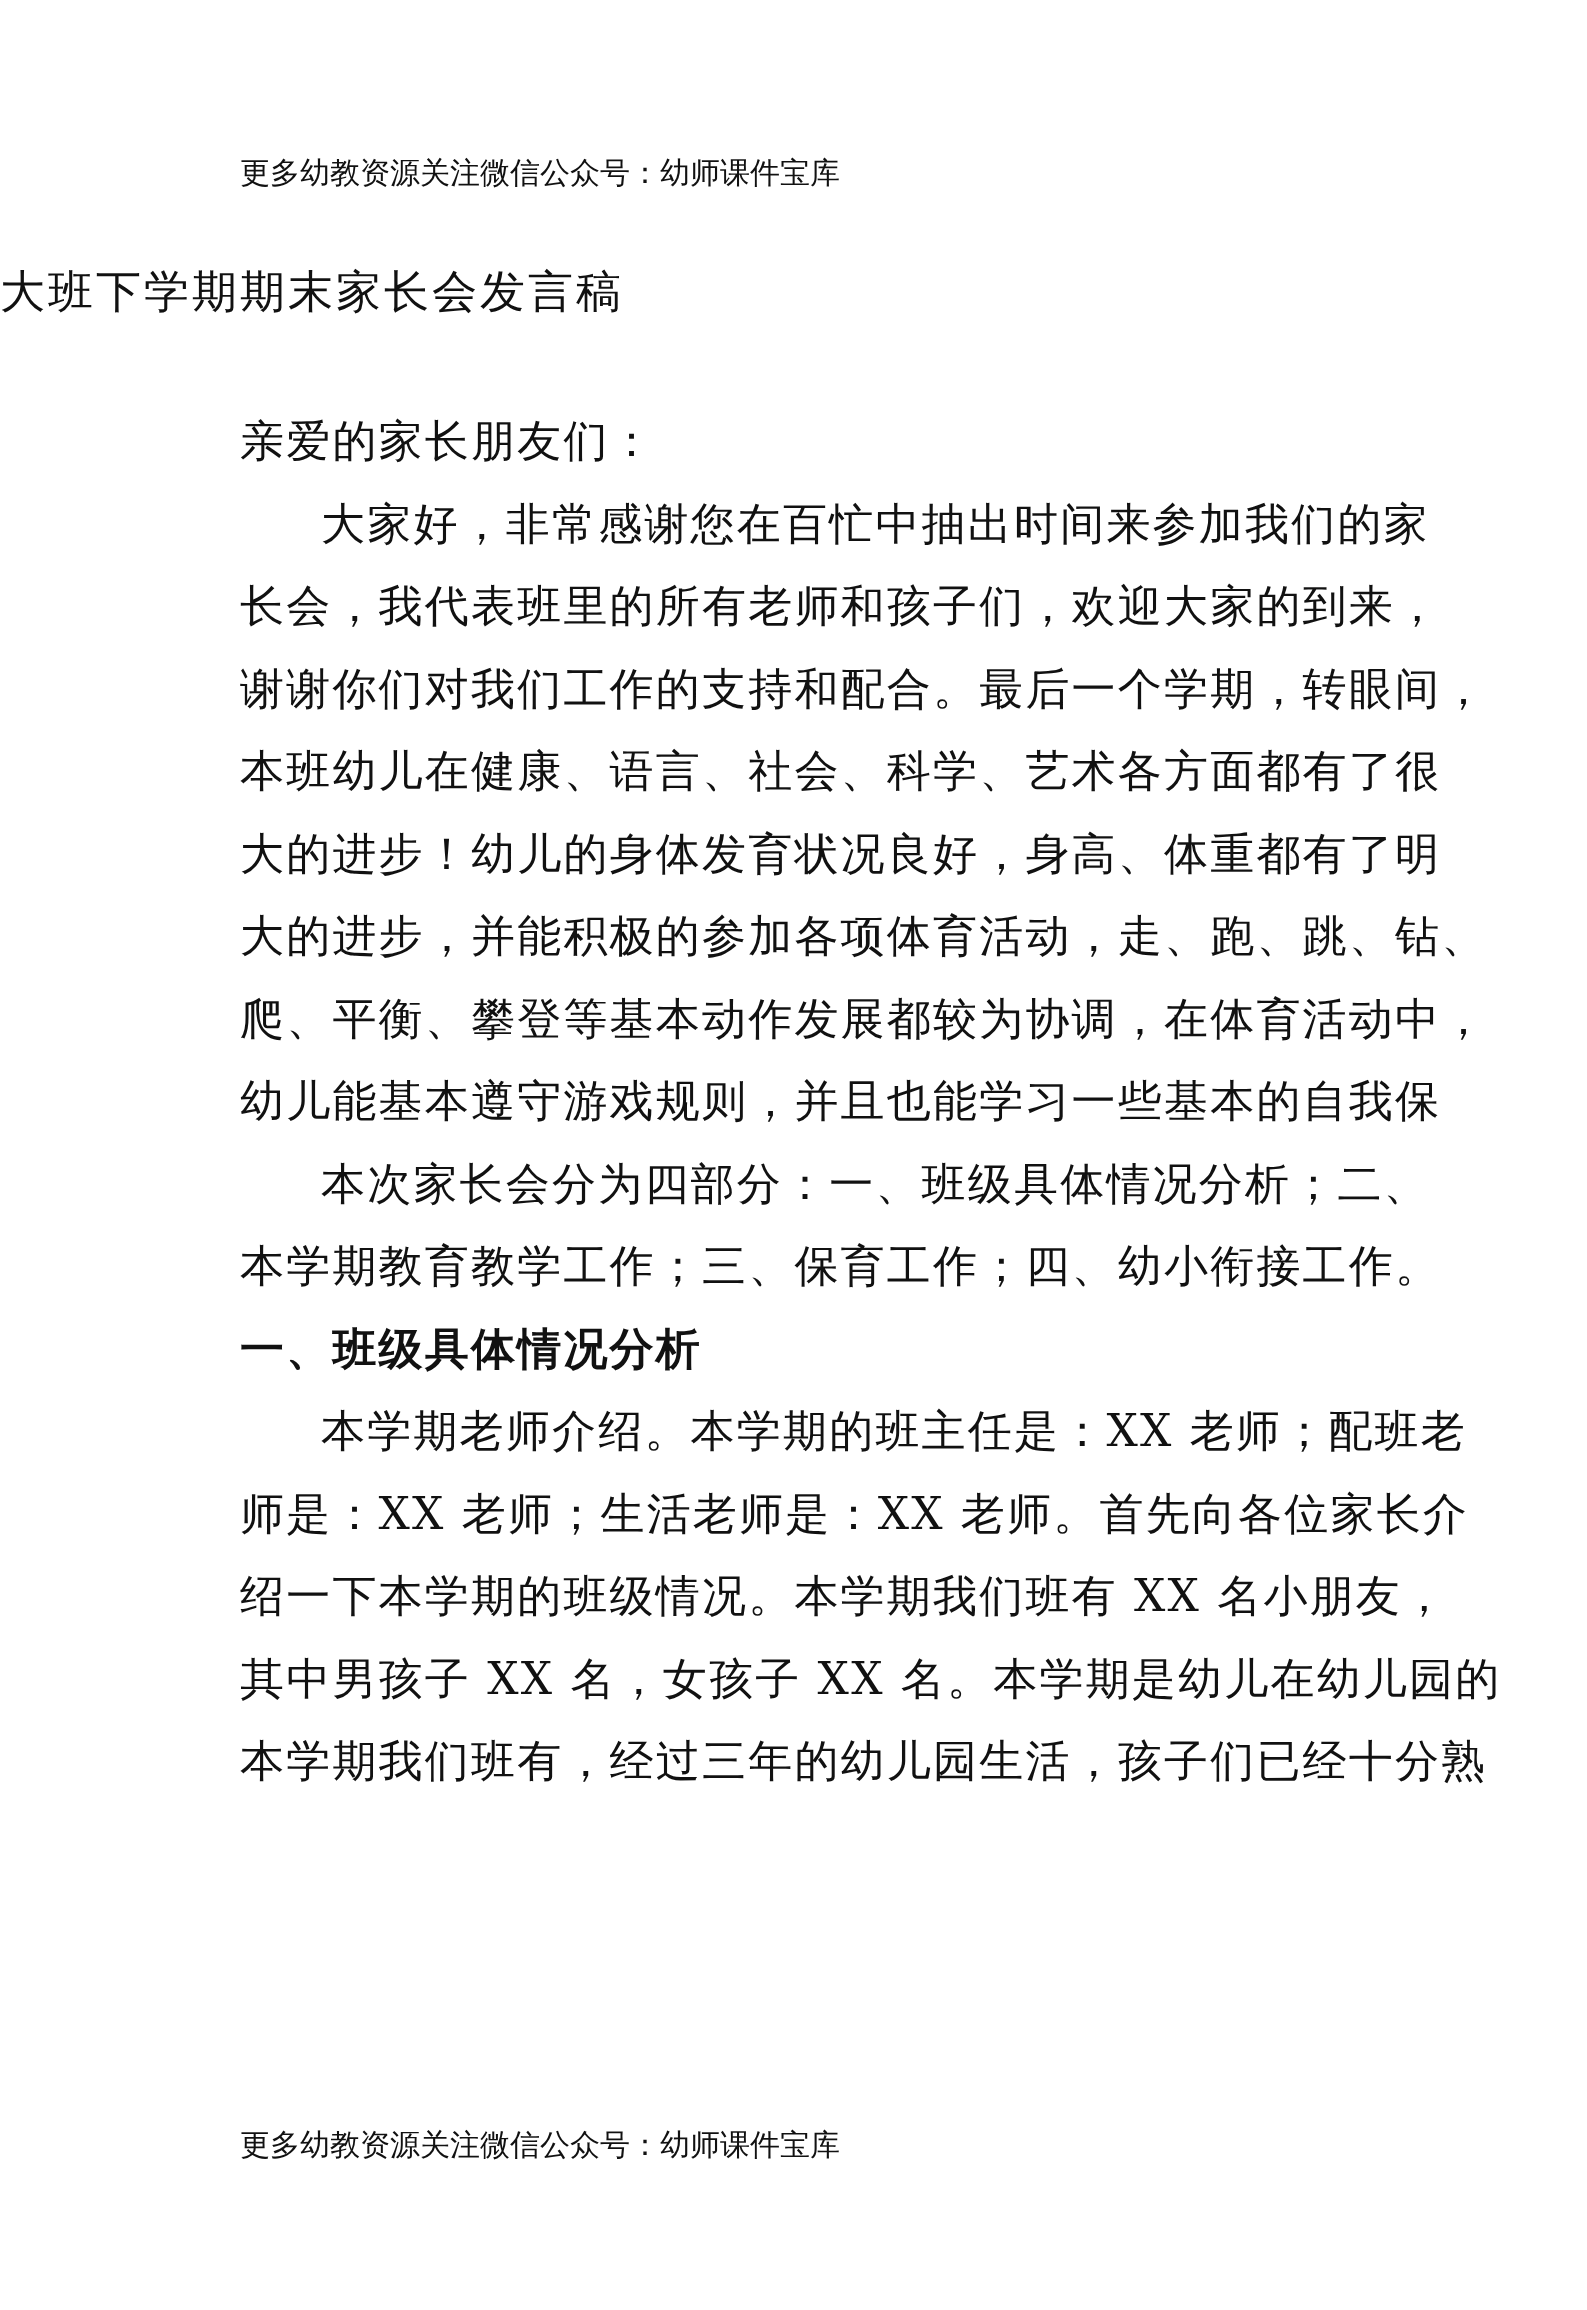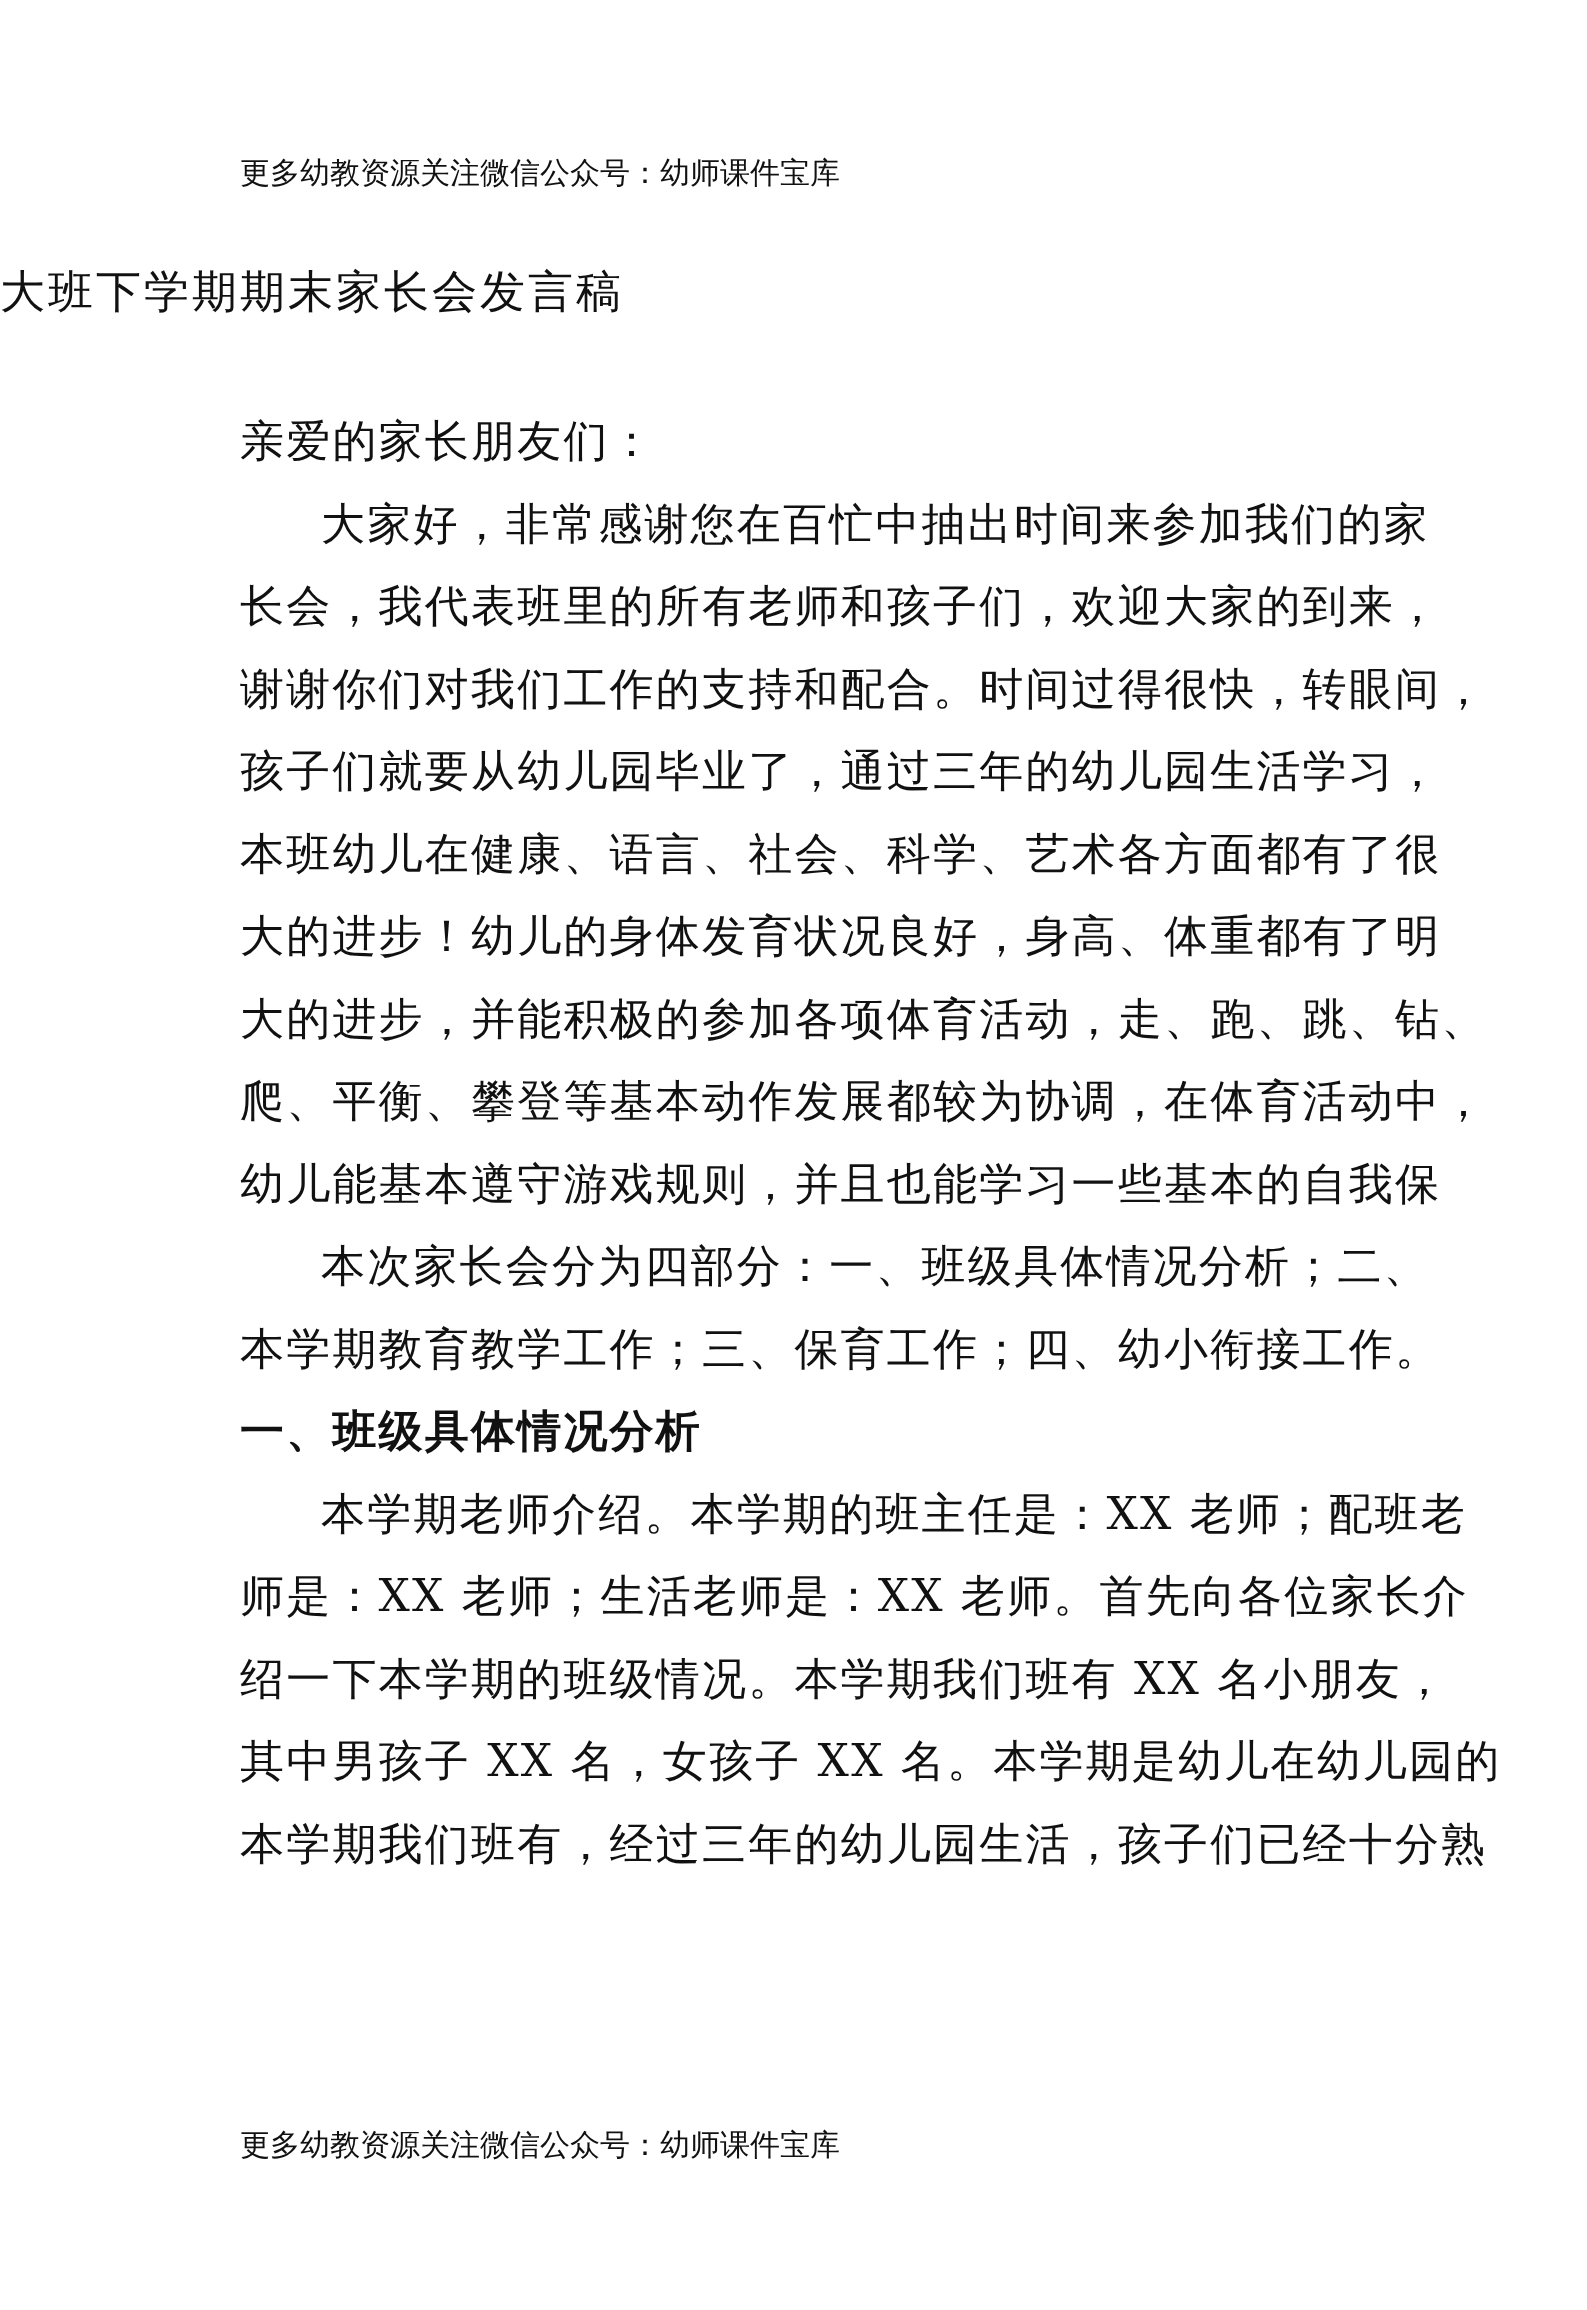--- a/index.html
+++ b/index.html
@@ -20,22 +20,21 @@
 <body>
 
 <div class="header">更多幼教资源关注微信公众号：幼师课件宝库</div>
 
 <div class="title">大班下学期期末家长会发言稿</div>
 
 <div class="body" id="body">
     <div class="line">亲爱的家长朋友们：</div>
     <div class="line indent">大家好，非常感谢您在百忙中抽出时间来参加我们的家</div>
     <div class="line">长会，我代表班里的所有老师和孩子们，欢迎大家的到来，</div>
-    <div class="line">谢谢你们对我们工作的支持和配合。时间过得很快，转眼间，</div>
-    <div class="line">孩子们就要从幼儿园毕业了，通过三年的幼儿园生活学习，</div>
+    <div class="line">谢谢你们对我们工作的支持和配合。最后一个学期，转眼间，</div>
     <div class="line">本班幼儿在健康、语言、社会、科学、艺术各方面都有了很</div>
     <div class="line">大的进步！幼儿的身体发育状况良好，身高、体重都有了明</div>
     <div class="line">大的进步，并能积极的参加各项体育活动，走、跑、跳、钻、</div>
     <div class="line">爬、平衡、攀登等基本动作发展都较为协调，在体育活动中，</div>
     <div class="line">幼儿能基本遵守游戏规则，并且也能学习一些基本的自我保</div>
     <div class="line indent">本次家长会分为四部分：一、班级具体情况分析；二、</div>
     <div class="line">本学期教育教学工作；三、保育工作；四、幼小衔接工作。</div>
     <div class="line heading">一、班级具体情况分析</div>
     <div class="line indent">本学期老师介绍。本学期的班主任是：XX 老师；配班老</div>
     <div class="line">师是：XX 老师；生活老师是：XX 老师。首先向各位家长介</div>

